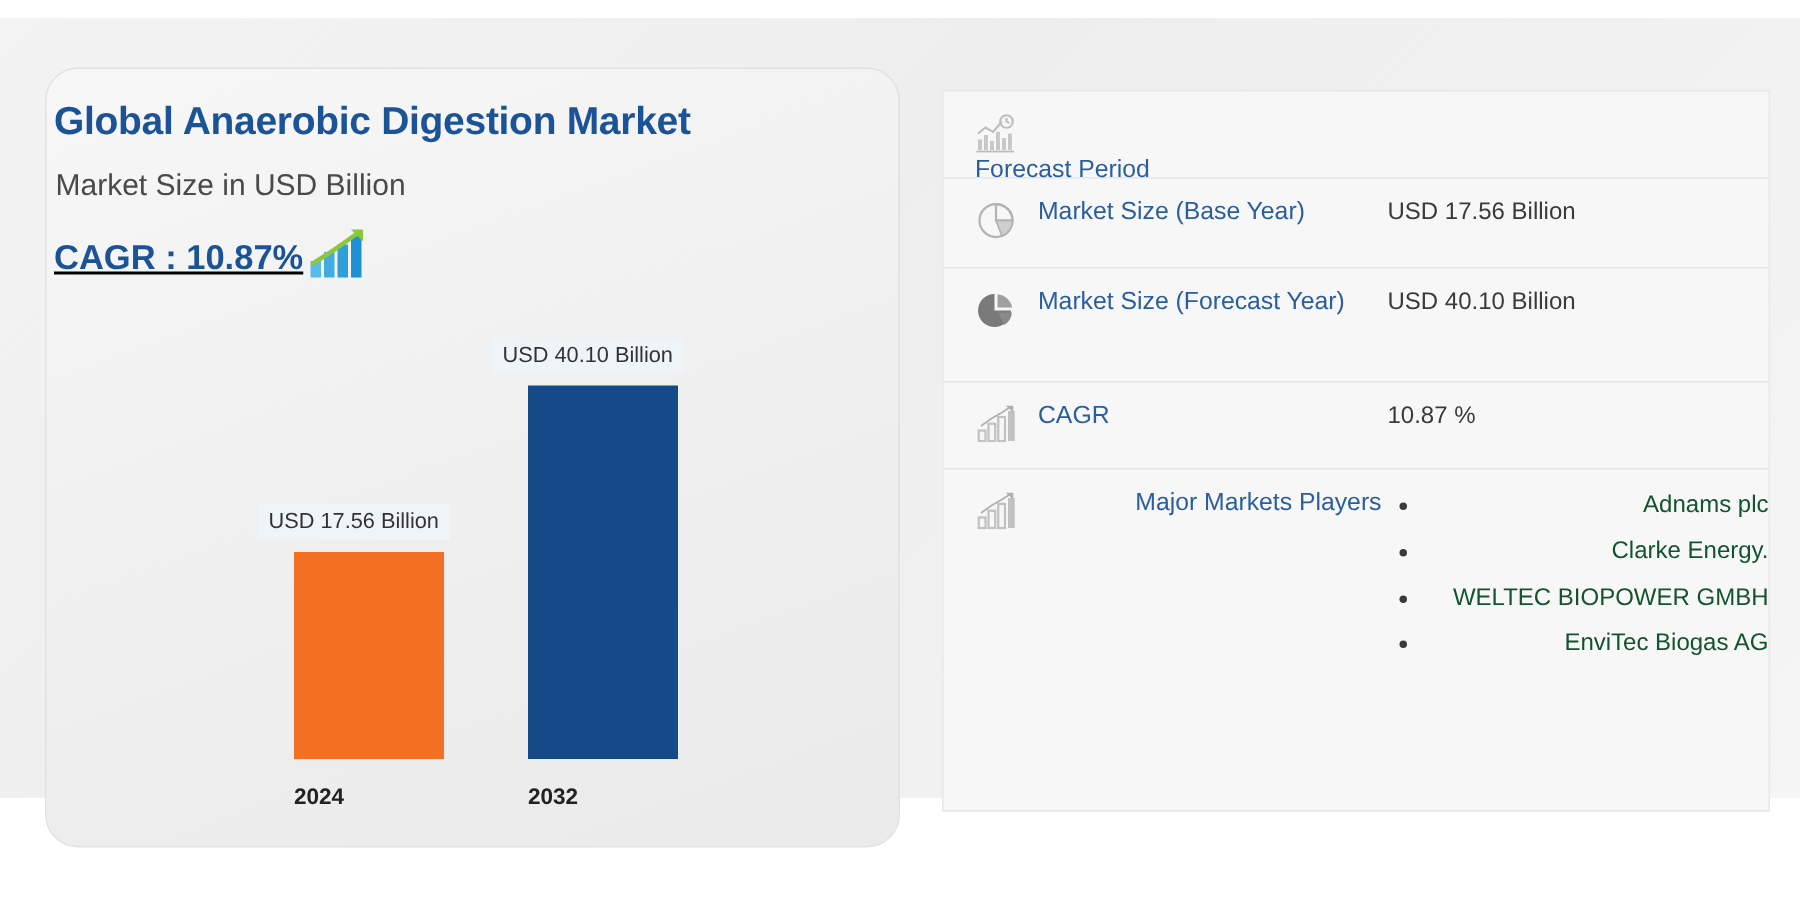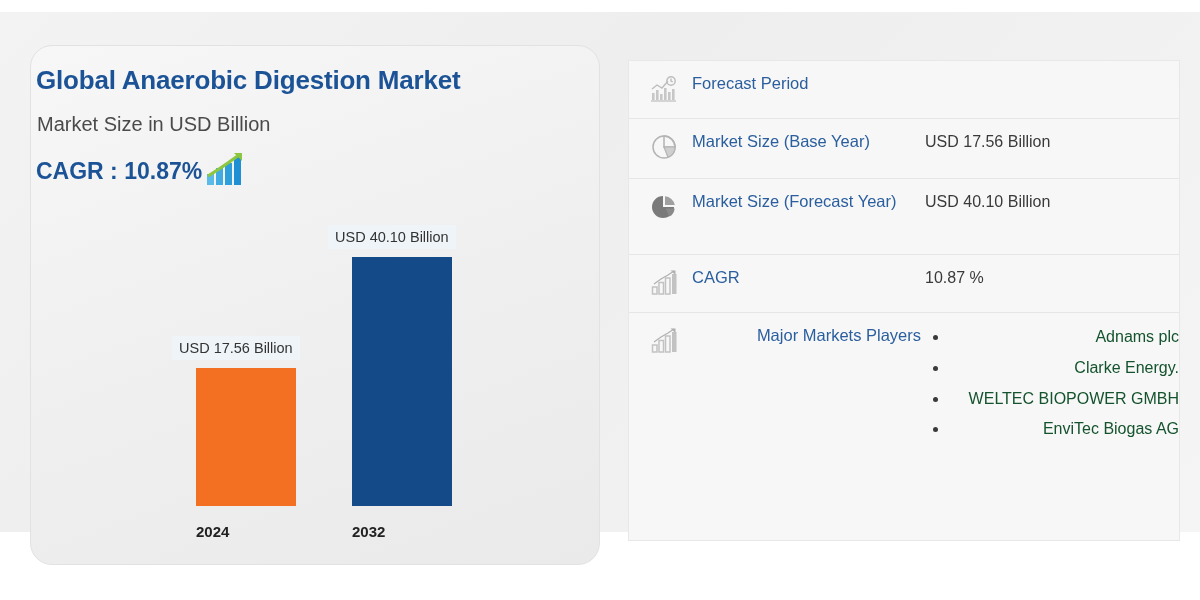--- a/index.html
+++ b/index.html
@@ -50,20 +50,21 @@
     color: #4a4a4a;
     white-space: nowrap;
   }
   .cagr-line {
     position: absolute;
     left: 36px;
     top: 140px;
     display: flex;
     align-items: center;
     gap: 4px;
+    text-decoration: underline;
   }
   .cagr-text {
     font-size: 23px;
     font-weight: bold;
     color: #1b5396;
     white-space: nowrap;
   }
   .cagr-icon { display: block; }
 
   
@@ -125,21 +126,21 @@
     box-sizing: border-box;
   }
   .spec-row {
     display: flex;
     align-items: flex-start;
     border-bottom: 1px solid #e6e6e6;
     padding: 12px 0 12px 14px;
     box-sizing: border-box;
   }
   .spec-row:last-child { border-bottom: none; text-align: right; }
-  .row-h1 { height: 58px; }
+  .row-h1 { height: 58px; flex-direction: column; }
   .row-h2 { height: 60px; }
   .row-h3 { height: 76px; }
   .row-h4 { height: 58px; }
   .row-h5 { height: 228px; }
   .spec-icon {
     width: 42px;
     min-width: 42px;
     display: flex;
     justify-content: center;
     align-items: flex-start;

